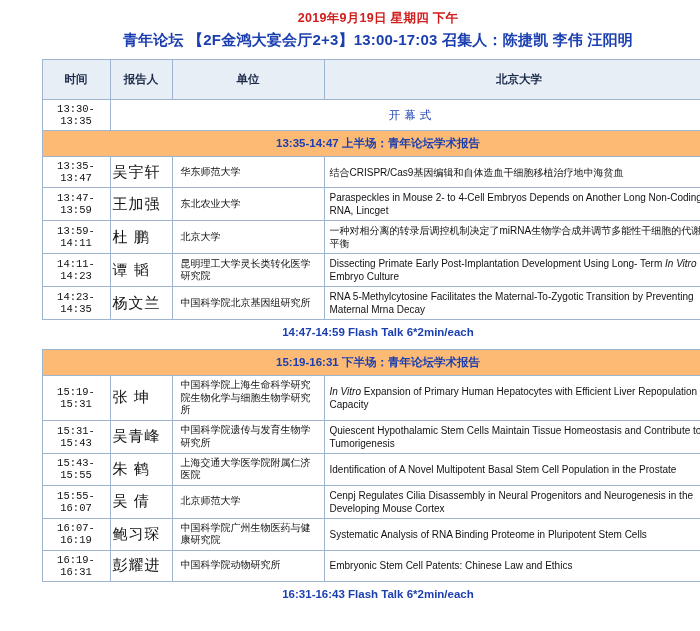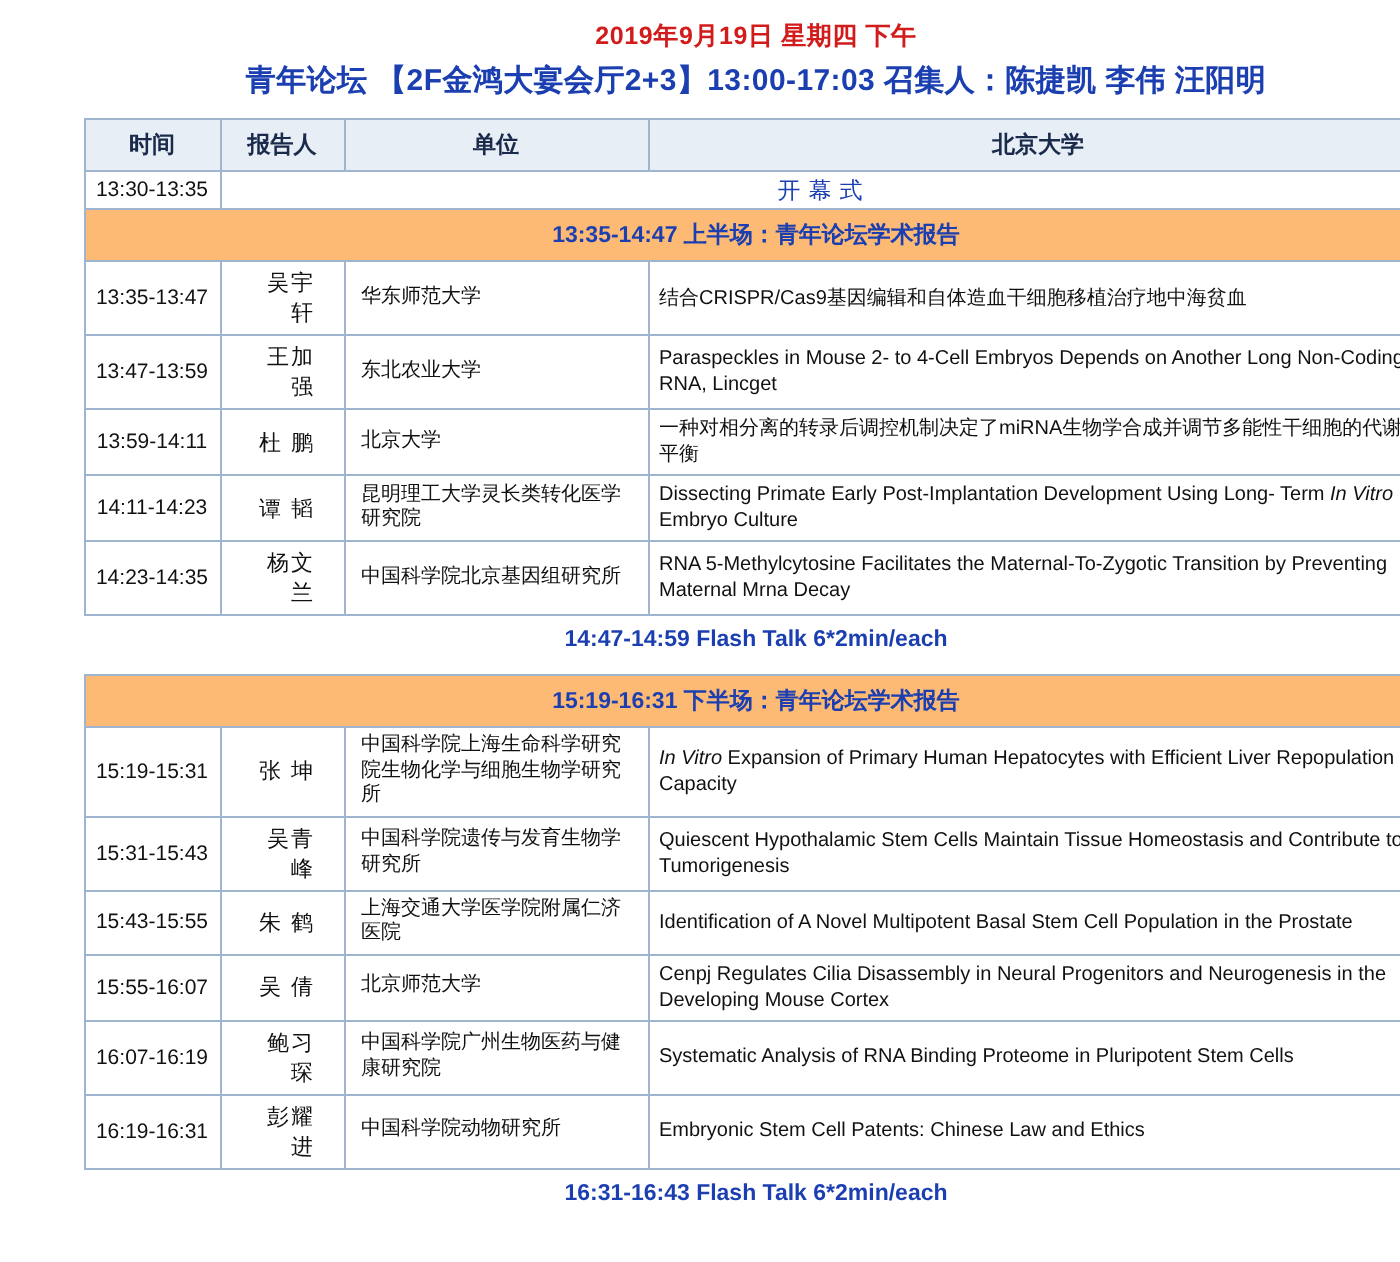--- a/index.html
+++ b/index.html
@@ -42,39 +42,40 @@
   }
   table.sched td, table.sched th {
     border: 1px solid #9fb4cf;
     vertical-align: middle;
   }
   thead th {
     background: #e8eef6;
     font-size: 11.5px;
     font-weight: bold;
     color: #1a2a4a;
-    height: 26px;
+    height: 40px;
     text-align: center;
   }
   col.c-time { width: 68px; }
   col.c-spk  { width: 62px; }
   col.c-org  { width: 152px; }
   col.c-title{ width: 390px; }
 
   td.time {
     text-align: center;
     font-size: 10.5px;
     color: #111;
     padding: 3px 2px;
+    font-family: Liberation Mono, monospace;
   }
   td.spk {
-    text-align: right;
-    font-size: 11px;
-    color: #111;
-    padding: 3px 14px;
+    text-align: left;
+    font-size: 15px;
+    color: #111;
+    padding: 3px 2px;
     letter-spacing: 1px;
   }
   td.org {
     font-size: 10px;
     color: #111;
     padding: 3px 8px;
     line-height: 1.25;
   }
   td.title {
     font-size: 10px;

